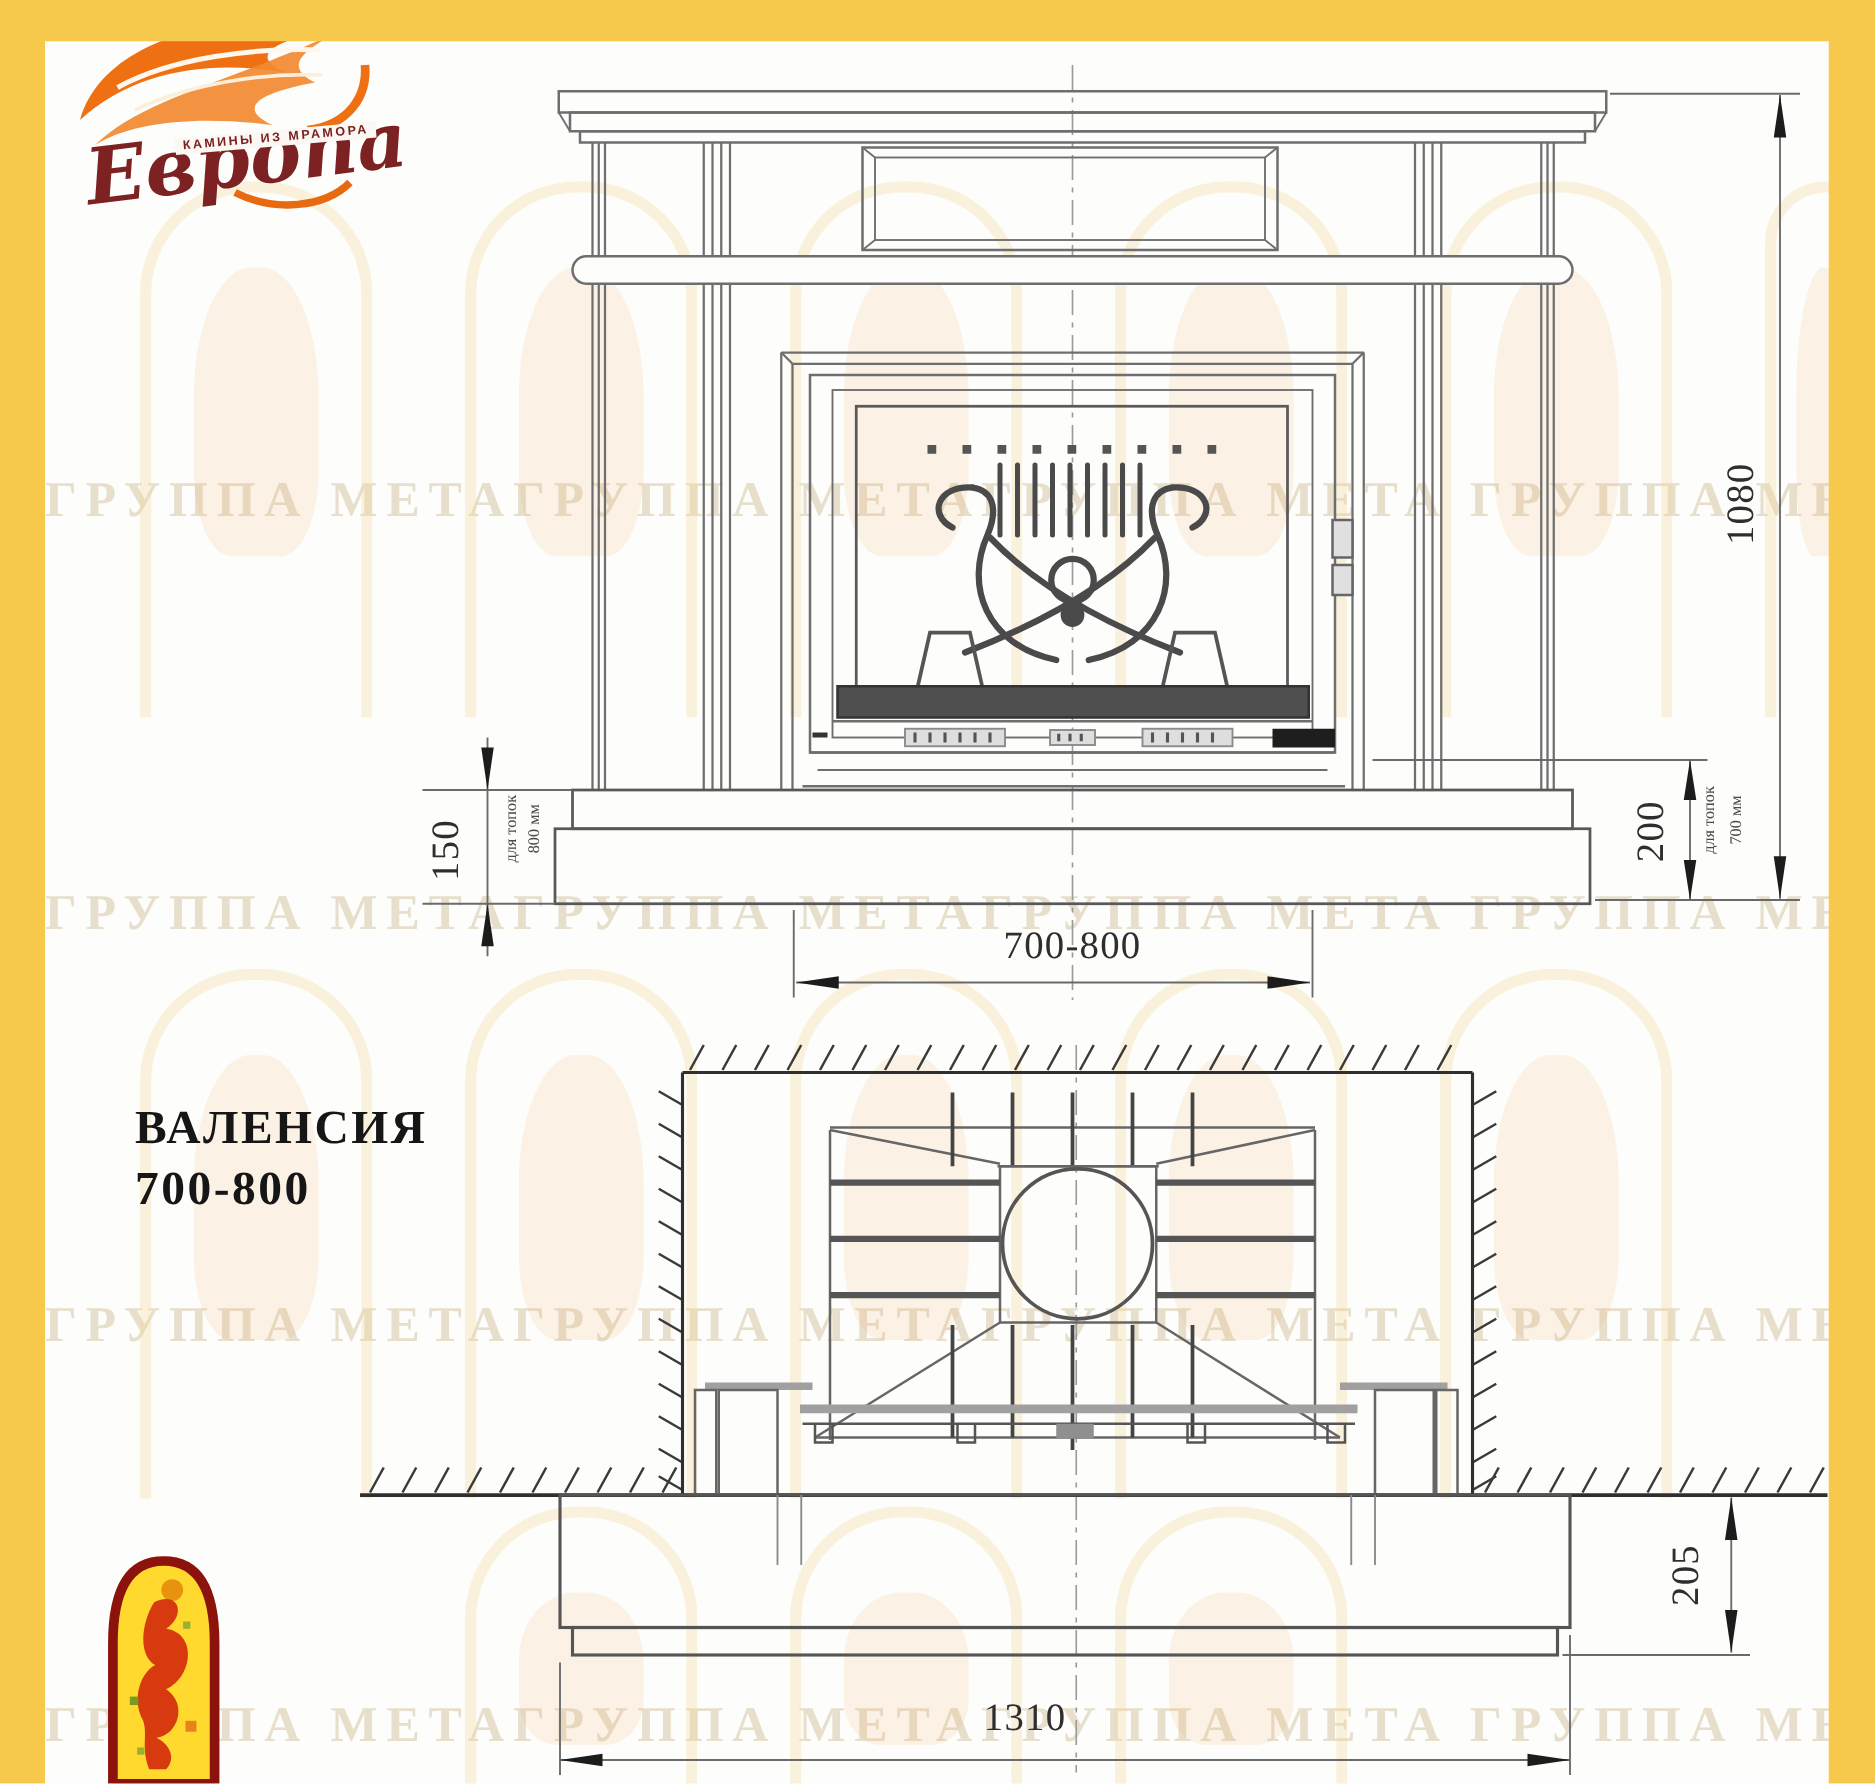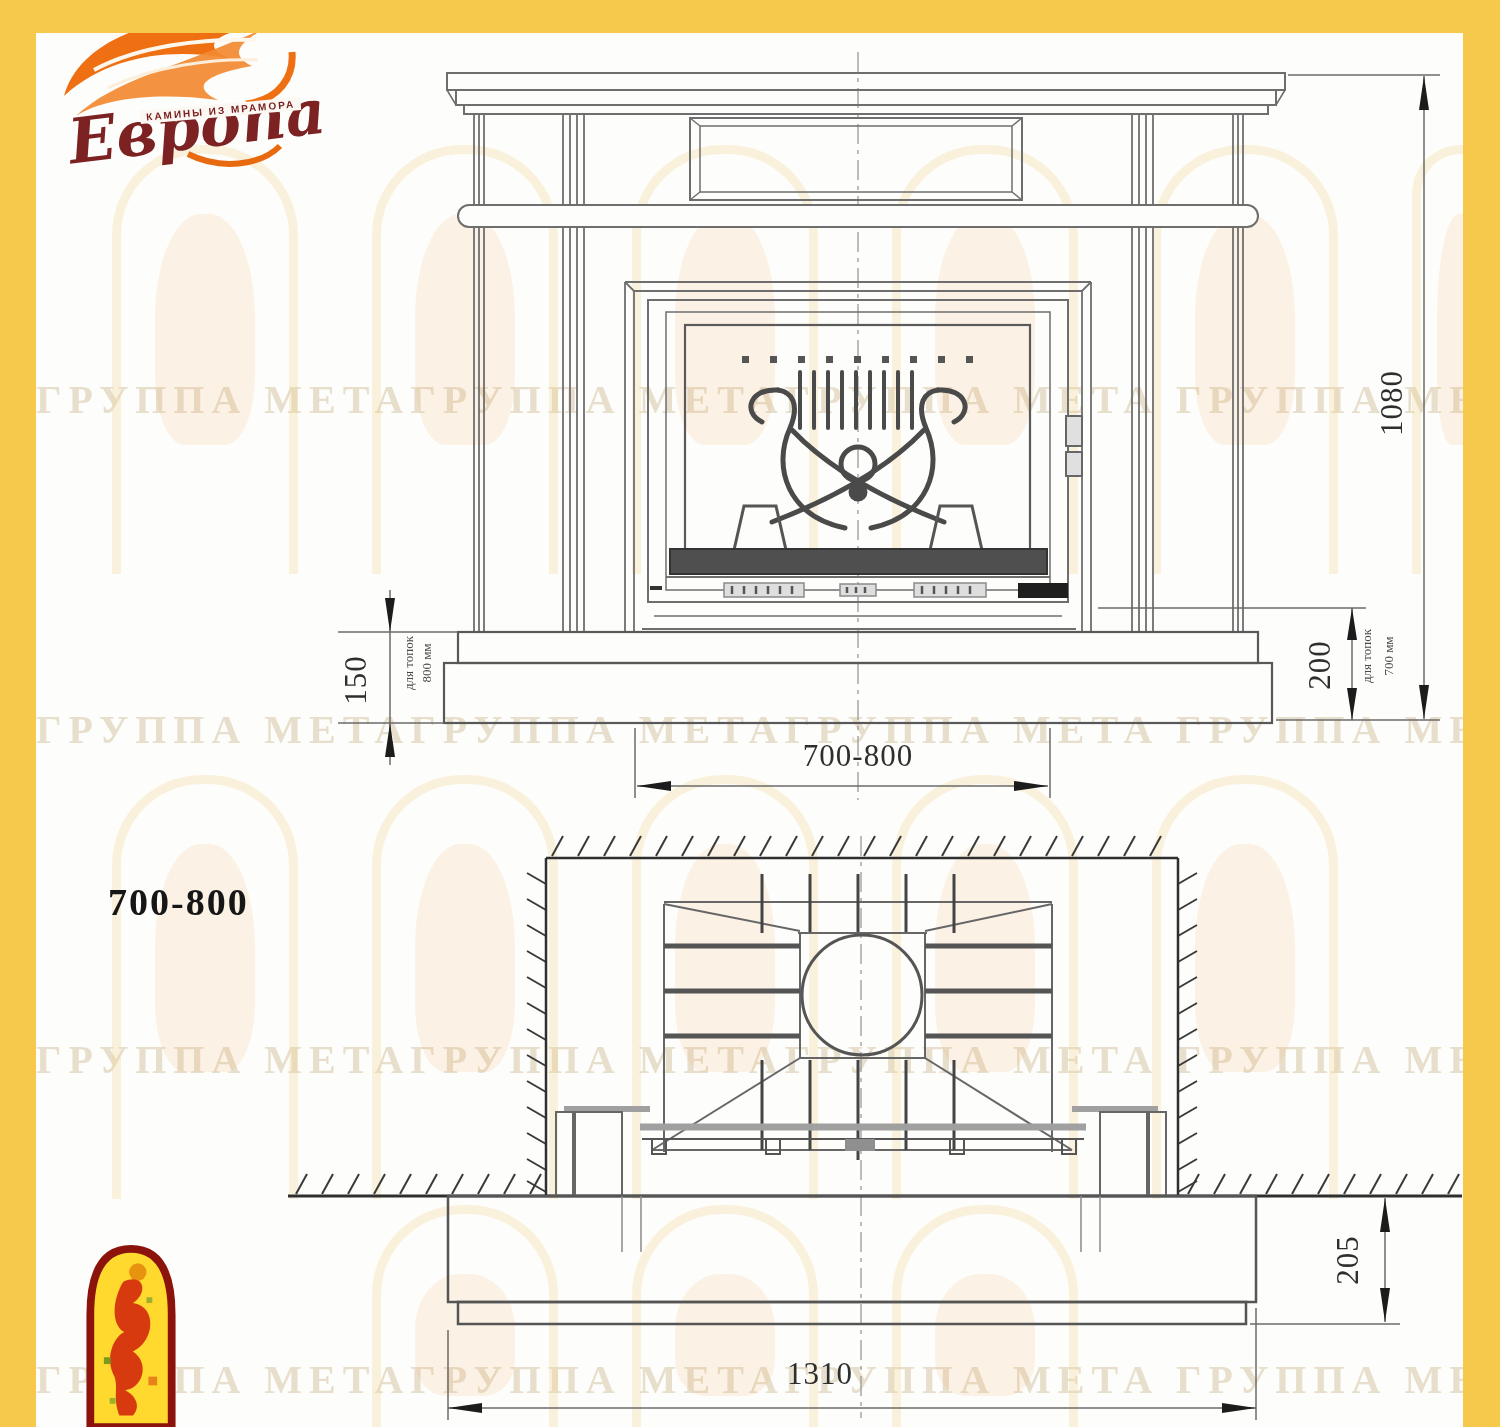--- a/index.html
+++ b/index.html
@@ -346,20 +346,21 @@
   <div class="lbl dim-note-v" style="left:349px;top:655px;width:120px">для топок</div>
   <div class="lbl dim-note-v" style="left:367px;top:655px;width:120px">800 мм</div>
   <div class="lbl dim-num-v" style="left:1260px;top:647px;width:120px">200</div>
   <div class="lbl dim-note-v" style="left:1307px;top:648px;width:120px">для топок</div>
   <div class="lbl dim-note-v" style="left:1329px;top:648px;width:120px">700 мм</div>
   <div class="lbl dim-num" style="left:758px;top:738px;width:200px">700-800</div>
   <div class="lbl dim-num" style="left:720px;top:1356px;width:200px">1310</div>
   <div class="lbl dim-num-v" style="left:1288px;top:1242px;width:120px">205</div>
 
   <div id="title-block">
+    <div>ВАЛЕНСИЯ</div>
     <div>700-800</div>
   </div>
 
   <div id="logo-top">
     <svg width="300" height="190" viewBox="0 0 300 190">
       <path d="M258 14 C160 2 55 24 36 92 C80 52 140 44 200 54 C165 38 200 26 258 14 Z" fill="#ef7012"></path>
       <path d="M258 14 C216 34 196 48 224 62 C180 70 160 82 190 96 C128 88 76 94 48 112 C90 72 160 62 258 14 Z" fill="#f28930" opacity="0.92"></path>
       <path d="M66 66 C110 42 176 34 228 36" stroke="#fff7ec" stroke-width="4" fill="none"></path>
       <path d="M80 84 C126 62 186 54 230 56" stroke="#fdeedb" stroke-width="3" fill="none"></path>
       <path d="M218 100 C252 96 266 72 264 48" stroke="#ef7012" stroke-width="7" fill="none"></path>

